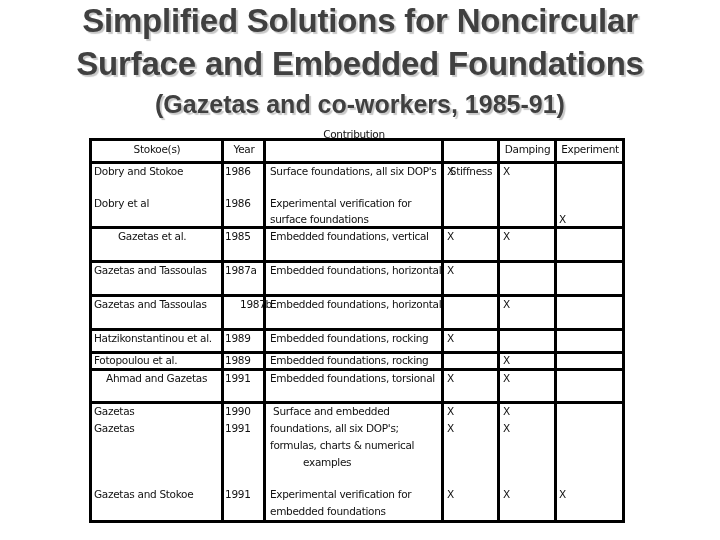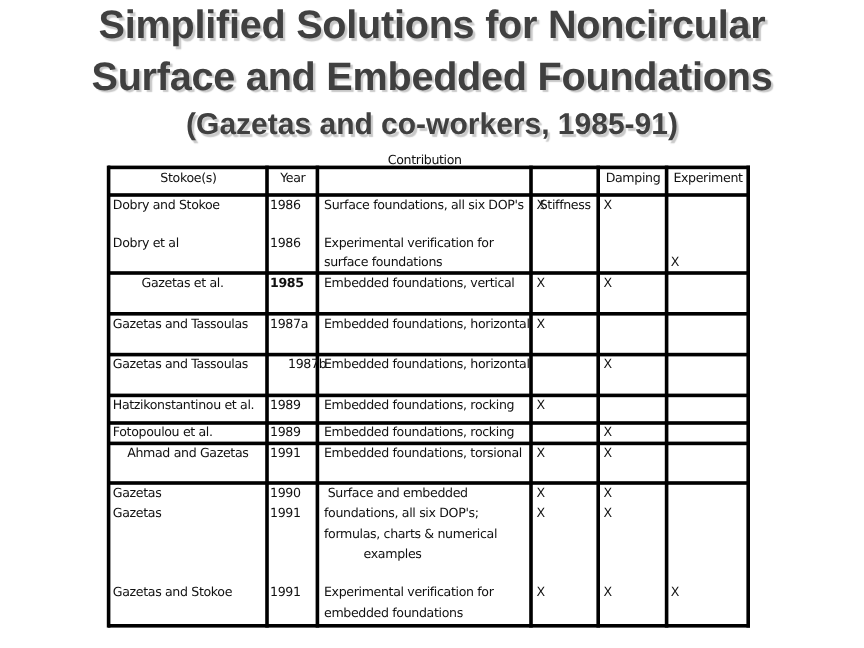--- a/index.html
+++ b/index.html
@@ -74,21 +74,21 @@
   <div>
     <div class="cell" style="left:94px;top:195px;">Dobry et al</div>
     <div class="cell" style="left:225px;top:195px;">1986</div>
     <div class="cell" style="left:270px;top:195px;">Experimental verification for</div>
     <div class="cell" style="left:270px;top:211px;">surface foundations</div>
     <div class="cell" style="left:559px;top:211px;">X</div>
   </div>
 
   <div>
     <div class="cell" style="left:94px;top:228px;margin-left:24px;">Gazetas et al.</div>
-    <div class="cell" style="left:225px;top:228px;font-weight:bold;">1985</div>
+    <div class="cell" style="left:225px;top:228px;">1985</div>
     <div class="cell" style="left:270px;top:228px;">Embedded foundations, vertical</div>
     <div class="cell" style="left:447px;top:228px;">X</div>
     <div class="cell" style="left:503px;top:228px;">X</div>
   </div>
 
   <div>
     <div class="cell" style="left:94px;top:262px;">Gazetas and Tassoulas</div>
     <div class="cell" style="left:225px;top:262px;">1987a</div>
     <div class="cell" style="left:270px;top:262px;">Embedded foundations, horizontal</div>
     <div class="cell" style="left:447px;top:262px;">X</div>

